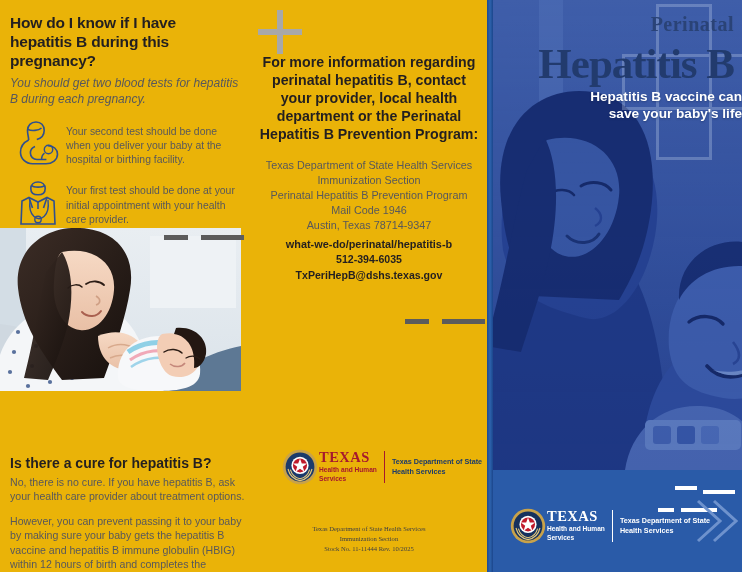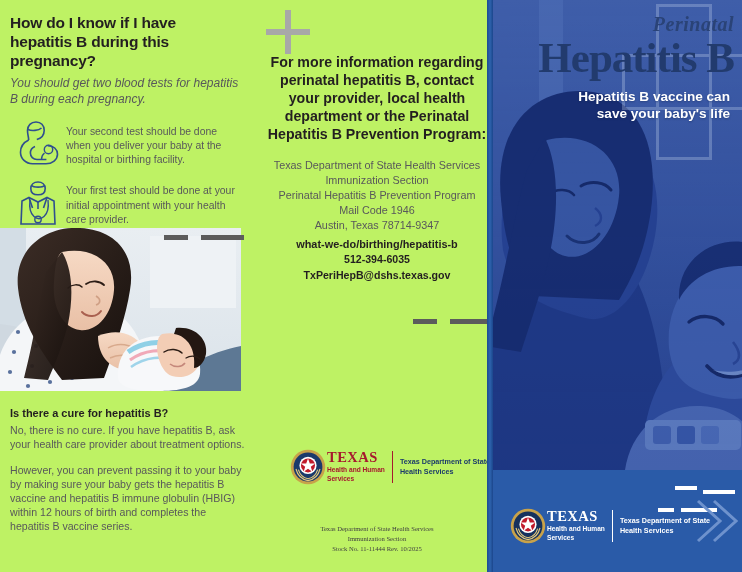--- a/index.html
+++ b/index.html
@@ -6,27 +6,27 @@
   * { box-sizing: border-box; margin: 0; padding: 0; }
   html, body {
     width: 742px; height: 572px;
     background: #ffffff;
     font-family: "Liberation Sans", sans-serif;
     overflow: hidden;
   }
   .brochure {
     position: relative;
     width: 742px; height: 572px;
-    background: #bef264;
+    background: #eab308;
   }
 
   
   .panel { position: absolute; top: 0; height: 572px; }
   .panel-left   { left: 0px;   width: 250px; }
-  .panel-mid    { left: 258px; width: 237px; }
+  .panel-mid    { left: 250px; width: 237px; }
   .panel-right  { left: 493px; width: 249px; overflow: hidden; }
   .fold-edge {
     position: absolute; top: 0; left: 487px; width: 6px; height: 572px;
     background: linear-gradient(90deg,#1d4a92 0%, #2d63ad 50%, #1b468c 100%);
   }
 
   
   .lp-inner { padding: 14px 10px 0 10px; }
   h2.q-head {
     font-size: 15.5px; font-weight: bold; color: #231f20;
@@ -45,21 +45,21 @@
   }
   .note-txt { font-size: 10.4px; color: #58585b; line-height: 1.35; margin-top: 12px; }
 
   .photo-mom {
     position: absolute; left: 0px; top: 228px; width: 241px; height: 163px;
     overflow: hidden; background: #d8dee4;
   }
   .photo-mom svg { display: block; }
 
   .cure-block { position: absolute; left: 10px; top: 407px; width: 235px; }
-  h3.cure-head { font-size: 11px; font-weight: bold; color:#231f20; line-height: 1.2; }
+  h3.cure-head { font-size: 14px; font-weight: bold; color:#231f20; line-height: 1.2; margin-top: 48px; }
   .cure-p { font-size: 10.6px; color:#58585b; line-height: 1.34; margin-top: 3px; }
   .cure-p.second { margin-top: 11px; }
 
   
   .dash { background:#5c5c5c; height:5px; display:inline-block; vertical-align: middle; }
   .dash-a { width: 24px; }
   .dash-b { width: 43px; margin-left: 13px; }
   .dashes-left { position:absolute; left: 164px; top: 228px; }
   .dashes-mid  { position:absolute; left: 155px; top: 312px; }
 
@@ -130,29 +130,29 @@
   }
   .cover-cross::before, .cover-cross::after {
     content:""; position:absolute; border: 3px solid #c6d6ef;
   }
   .cover-cross::before { left: 34px; top: 0; width: 50px; height: 150px; }
   .cover-cross::after  { left: 0; top: 50px; width: 118px; height: 50px; }
 
   .cover-title-wrap { position:absolute; left:0; top: 14px; width: 249px; text-align:right; padding-right: 8px; }
   .cover-pre {
     font-family:"Liberation Serif", serif; font-weight:bold;
-    font-size: 20px; color:#2a4377; letter-spacing: .5px; line-height:1;font-style:italic;
+    font-size: 20px; color:#2a4377; letter-spacing: .5px; line-height:1;
   }
   .cover-main {
     font-family:"Liberation Serif", serif; font-weight:bold;
     font-size: 43px; color:#223b6e; letter-spacing: -1px; line-height: 1.02;
-    margin-top: 2px;
+    margin-top: 8px;
   }
   .cover-sub {
-    position:absolute; left: 0; top: 88px; width: 249px; padding-right: 12px;
+    position:absolute; left: 0; top: 88px; width: 249px; 
     text-align:right; color:#ffffff; font-size: 13.6px; font-weight:bold;
     line-height: 1.26; text-shadow: 0 1px 2px rgba(20,40,85,.45);
   }
 
   .cover-band {
     position:absolute; left:0; top:470px; width:249px; height:102px;
     background:#2a5ba8; overflow:hidden;
   }
   .band-dashes { position:absolute; left: 165px; top: 10px; }
   .band-dashes .d { background:#ffffff; height:4px; display:block; }
@@ -295,21 +295,21 @@
 
     <div class="mid-addr">
       <div>Texas Department of State Health Services</div>
       <div>Immunization Section</div>
       <div>Perinatal Hepatitis B Prevention Program</div>
       <div>Mail Code 1946</div>
       <div>Austin, Texas 78714-9347</div>
     </div>
 
     <div class="mid-web">
-      <div>what-we-do/birthing/hepatitis-b</div>
+      <div>what-we-do/perinatal/hepatitis-b</div>
       <div class="mid-phone">512-394-6035</div>
       <div class="mid-phone">TxPeriHepB@dshs.texas.gov</div>
     </div>
 
     <div class="dashes-mid">
       <span class="dash dash-a"></span><span class="dash dash-b"></span>
     </div>
 
     <div class="logo-mid">
       <div class="tx-logo">

